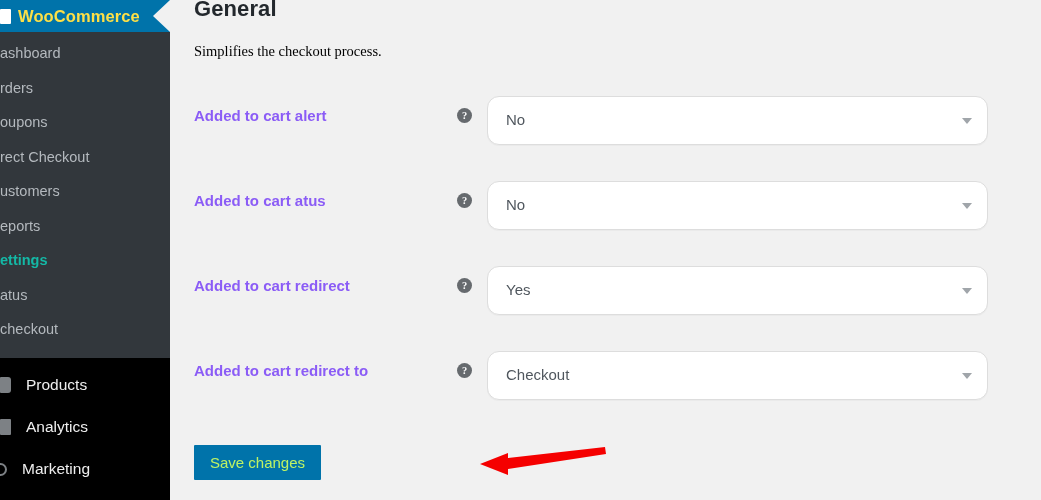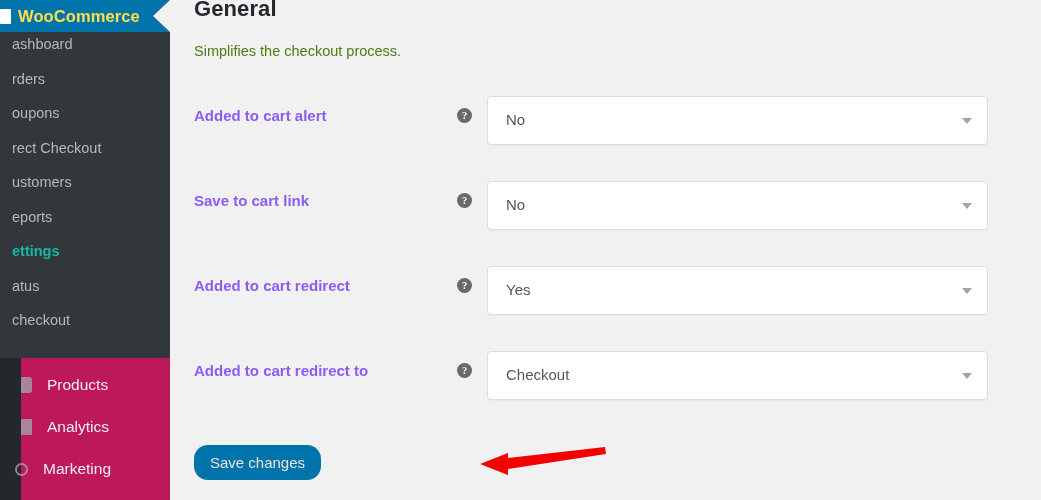--- a/index.html
+++ b/index.html
@@ -69,40 +69,40 @@
     position: absolute;
     left: 0; top: 32px;
     width: 170px;
     height: 326px;
     background: #32373c;
     padding-top: 4px;
   }
   .submenu-item {
     height: 34.5px;
     display: flex;
-    padding-left: 12px;
+    align-items: center;
+    padding-left: 0px;
     color: #b4b9be;
     font-size: 14.5px;
     white-space: nowrap;
     cursor: pointer;
   }
   .submenu-item.active {
     color: #14b8a6;
     font-weight: bold;
   }
 
   
   .mainmenu {
     position: absolute;
     left: 0; top: 358px;
     width: 170px;
     height: 142px;
-    background: #be185d;
+    background: #000000;
     padding-top: 6px;
-    margin-left: 21px;
   }
   .mainmenu-item {
     height: 42px;
     display: flex;
     align-items: center;
     color: #eeeeee;
     font-size: 15.5px;
     white-space: nowrap;
     cursor: pointer;
   }
@@ -147,21 +147,22 @@
     font-size: 22px;
     font-weight: bold;
     color: #23282d;
     letter-spacing: .1px;
   }
   .page-desc {
     position: absolute;
     left: 24px;
     top: 43px;
     font-size: 14.5px;
-    color: #4d7c0f;
+    color: #000000;
+    font-family: Liberation Serif, serif;
   }
 
   .form-rows {
     position: absolute;
     left: 0;
     top: 96px;
     width: 871px;
   }
   .form-row {
     position: relative;
@@ -194,21 +195,21 @@
     user-select: none;
   }
   .select-box {
     position: absolute;
     left: 317px;
     top: 0px;
     width: 501px;
     height: 49px;
     background: #ffffff;
     border: 1px solid #dddddd;
-    border-radius: 4px;
+    border-radius: 12px;
     box-shadow: 0 1px 1px rgba(0,0,0,.03);
     cursor: pointer;
   }
   .select-value {
     position: absolute;
     left: 18px;
     top: 14px;
     font-size: 15px;
     color: #50575e;
     white-space: nowrap;
@@ -225,22 +226,22 @@
 
   
   .save-button {
     position: absolute;
     left: 24px;
     top: 445px;
     width: 127px;
     height: 35px;
     background: #0073aa;
     border: none;
-    border-radius: 14px;
-    color: #e5e5e5;
+    border-radius: 1px;
+    color: #bef264;
     font-size: 15px;
     font-family: "Liberation Sans", sans-serif;
     cursor: pointer;
     text-align: center;
     line-height: 35px;
     padding: 0;
   }
 
   
   .red-arrow {
@@ -321,21 +322,21 @@
       <div class="form-row">
         <div class="row-label">Added to cart alert</div>
         <div class="help-icon">?</div>
         <div class="select-box">
           <span class="select-value">No</span>
           <span class="select-arrow"></span>
         </div>
       </div>
 
       <div class="form-row">
-        <div class="row-label">Save to cart link</div>
+        <div class="row-label">Added to cart atus</div>
         <div class="help-icon">?</div>
         <div class="select-box">
           <span class="select-value">No</span>
           <span class="select-arrow"></span>
         </div>
       </div>
 
       <div class="form-row">
         <div class="row-label">Added to cart redirect</div>
         <div class="help-icon">?</div>

